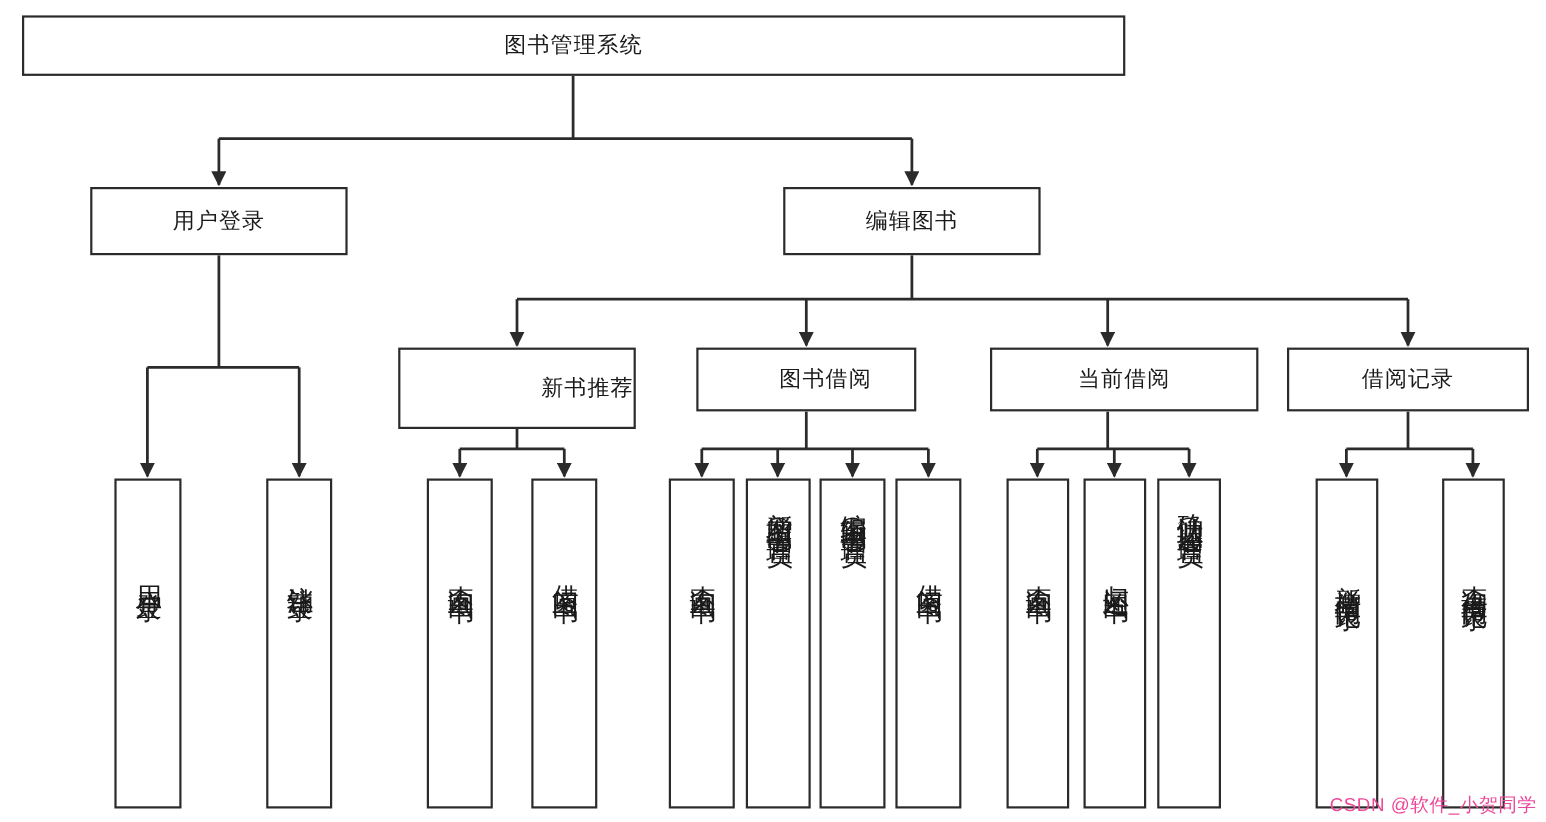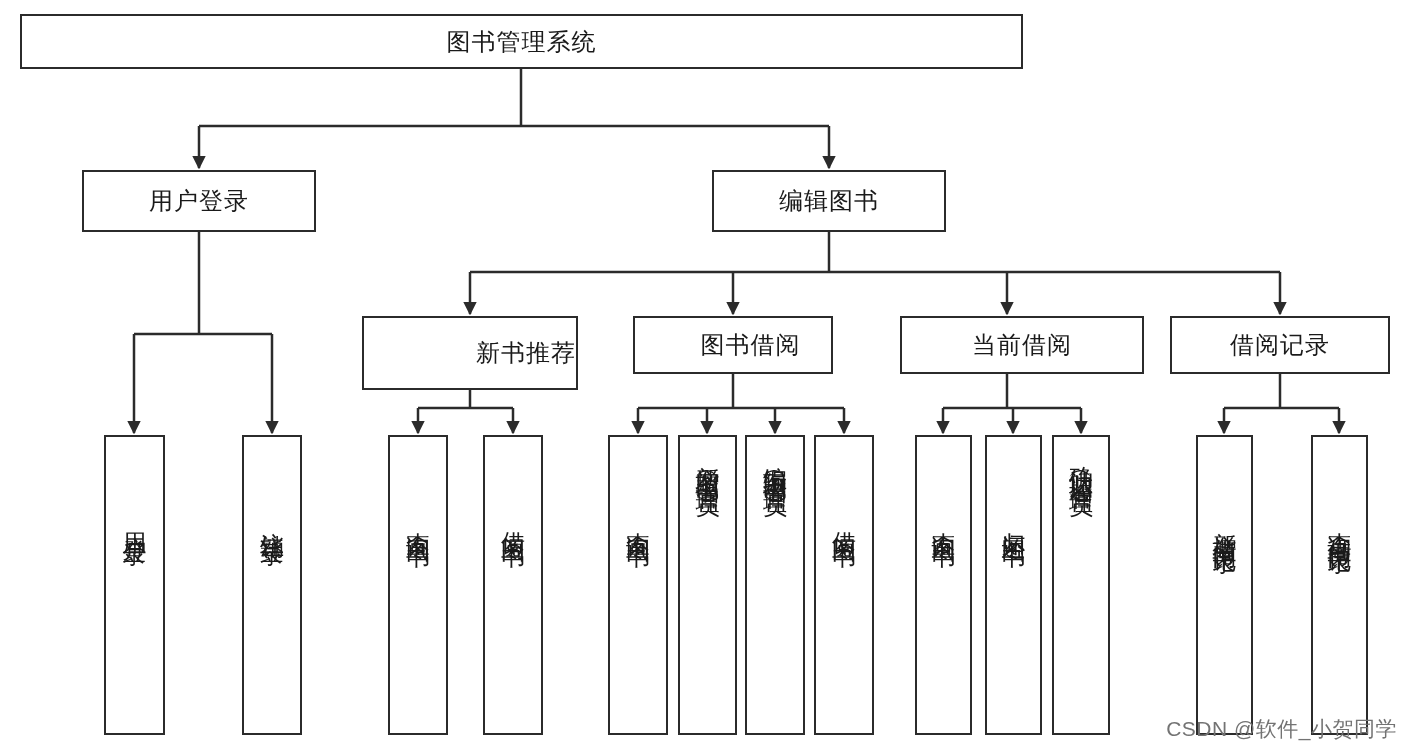--- a/index.html
+++ b/index.html
@@ -34,21 +34,21 @@
     box-sizing: border-box;
     background: #ffffff;
     border: 2.5px solid #2b2b2b;
     display: flex;
     align-items: center;
     justify-content: center;
     overflow: hidden;
   }
   .node-label {
     color: #1a1a1a;
-    font-size: 24px;
+    font-size: 20px;
     line-height: 1.25;
     letter-spacing: 1px;
     white-space: nowrap;
     text-align: center;
   }
   .node-box.leaf {
     align-items: flex-start;
     justify-content: center;
     padding-top: 4px;
   }
@@ -63,22 +63,22 @@
   .node-box.leaf.mid .node-label {
     margin-top: 72px;
   }
   .node-box.leaf.tall .node-label {
     margin-top: 6px;
   }
   #watermark {
     position: absolute;
     right: 8px;
     bottom: 4px;
-    font-size: 21px;
-    color: #737373;
+    font-size: 17px;
+    color: #ec4899;
     letter-spacing: 0.5px;
     white-space: nowrap;
     pointer-events: none;
   }
 </style>
 </head>
 <body>
 
 <div id="diagram-root">
   <svg id="tree-svg" viewBox="0 0 1405 747">

